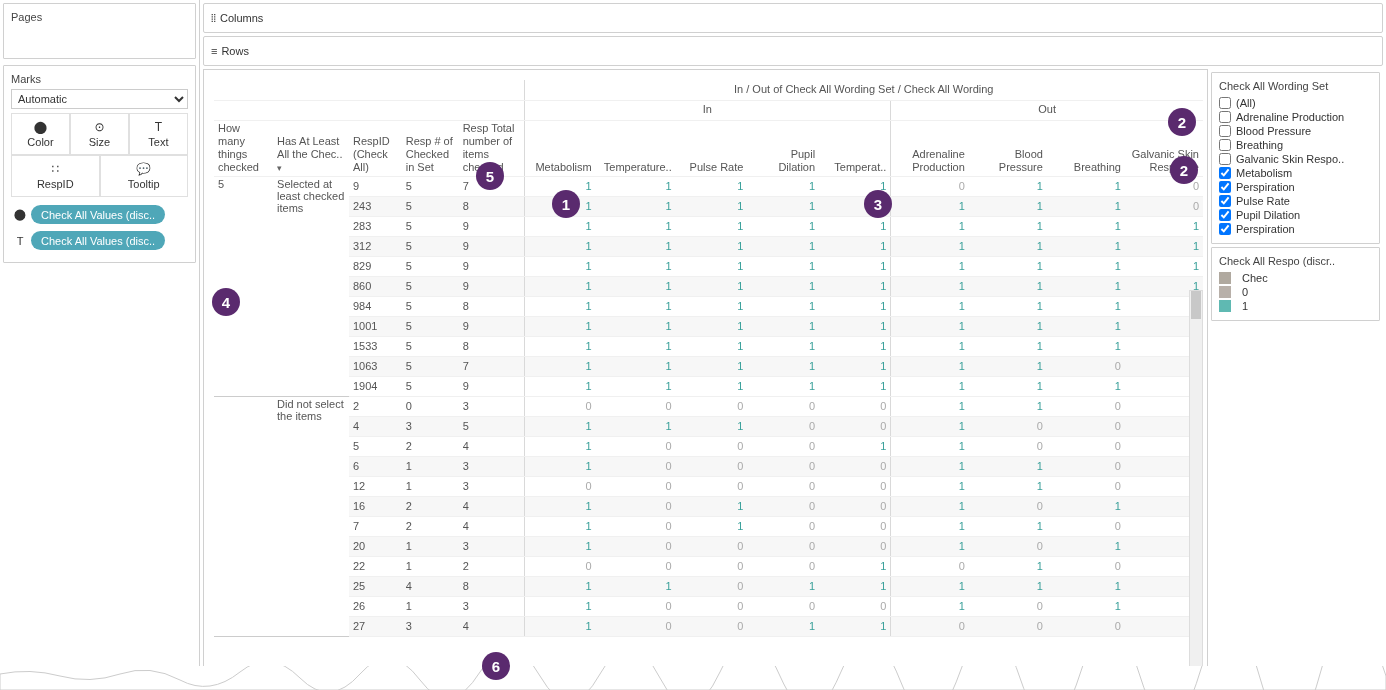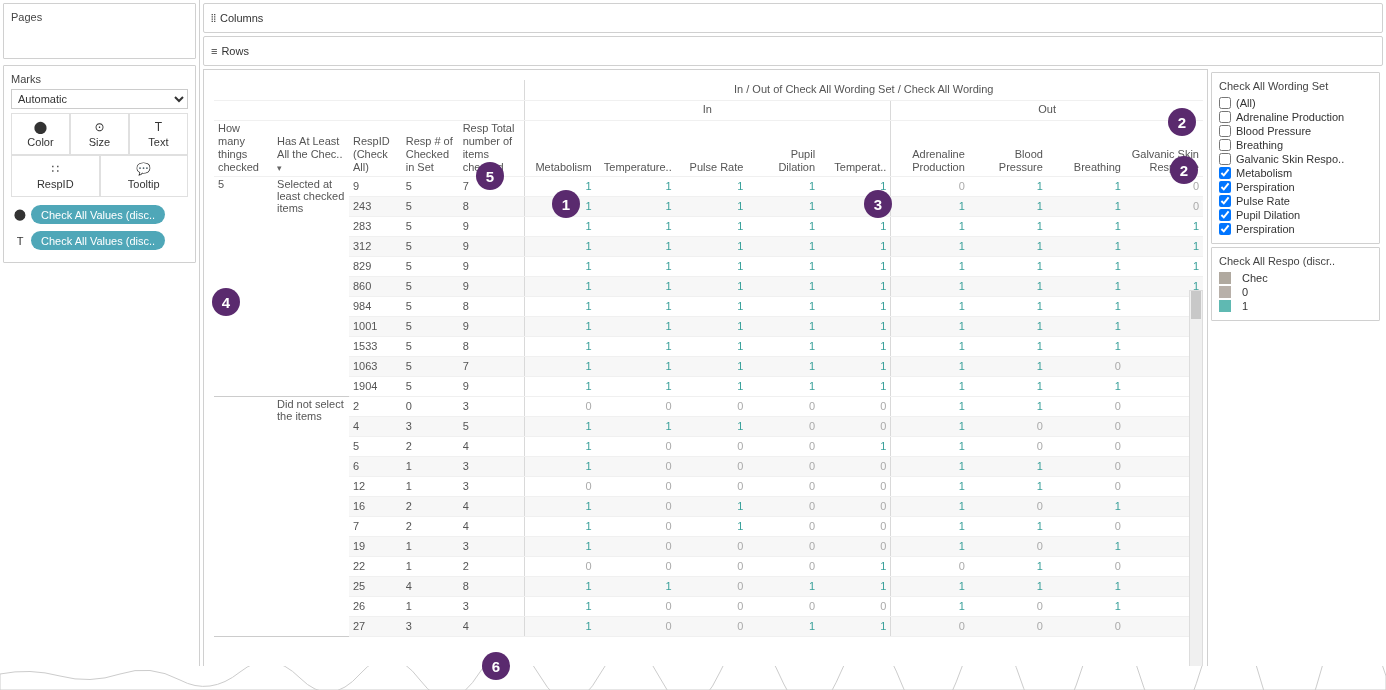--- a/index.html
+++ b/index.html
@@ -390,21 +390,21 @@
                 <td class="v0" style="width: 68px;">0</td>
                 <td class="v1" style="width: 68px;">1</td>
                 <td class="v0" style="width: 68px;">0</td>
                 <td class="v0" style="width: 68px; border-right: 1px solid rgb(217, 217, 217);">0</td>
                 <td class="v1" style="width: 74px;">1</td>
                 <td class="v1" style="width: 74px;">1</td>
                 <td class="v0" style="width: 74px;">0</td>
                 <td class="v0" style="width: 74px;">0</td>
               </tr>
               <tr class="alt">
-                <td class="l" style="width: 50px;">19</td>
+                <td class="l" style="width: 50px;">20</td>
                 <td class="l" style="width: 54px;">1</td>
                 <td class="l" style="width: 62px;">3</td>
                 <td class="v1" style="width: 68px; border-left: 1px solid rgb(217, 217, 217);">1</td>
                 <td class="v0" style="width: 68px;">0</td>
                 <td class="v0" style="width: 68px;">0</td>
                 <td class="v0" style="width: 68px;">0</td>
                 <td class="v0" style="width: 68px; border-right: 1px solid rgb(217, 217, 217);">0</td>
                 <td class="v1" style="width: 74px;">1</td>
                 <td class="v0" style="width: 74px;">0</td>
                 <td class="v1" style="width: 74px;">1</td>

